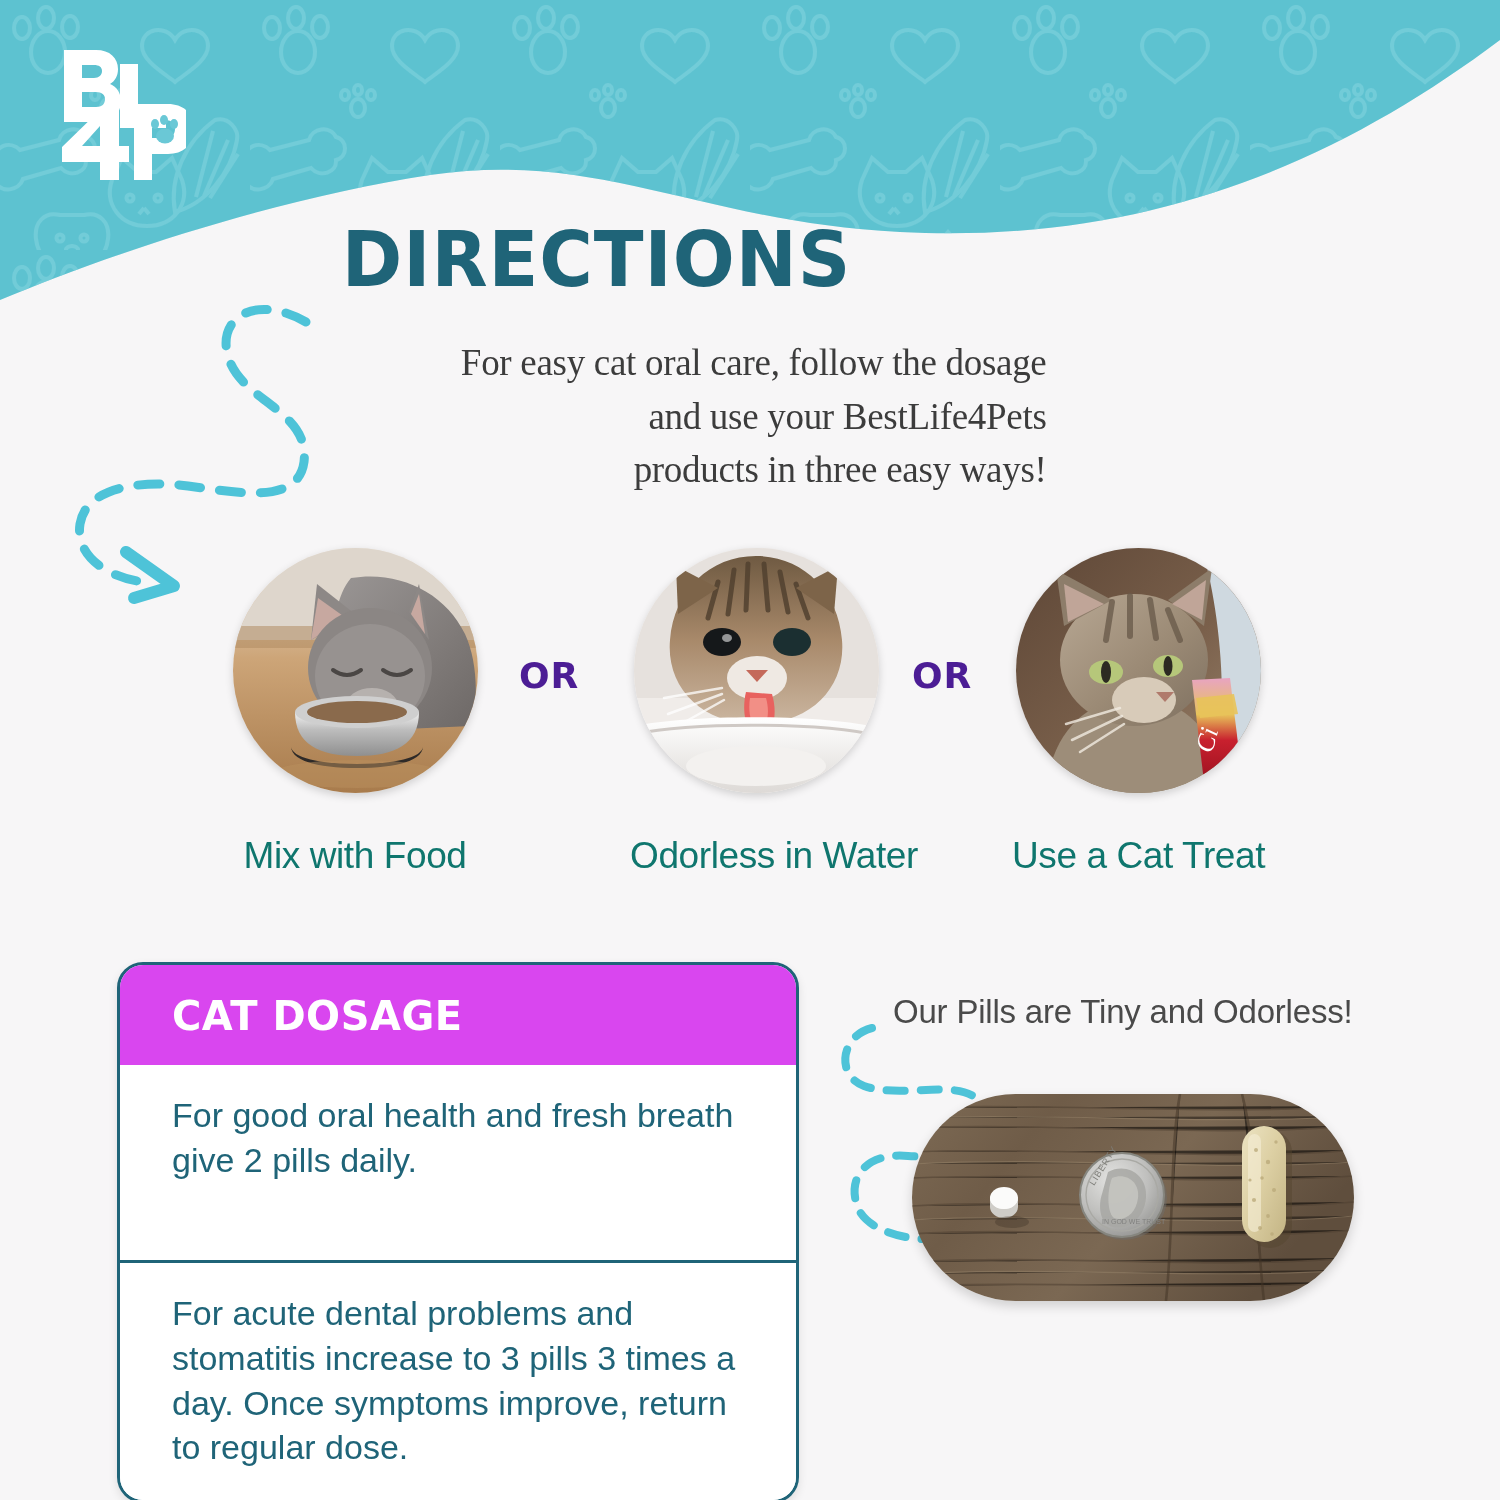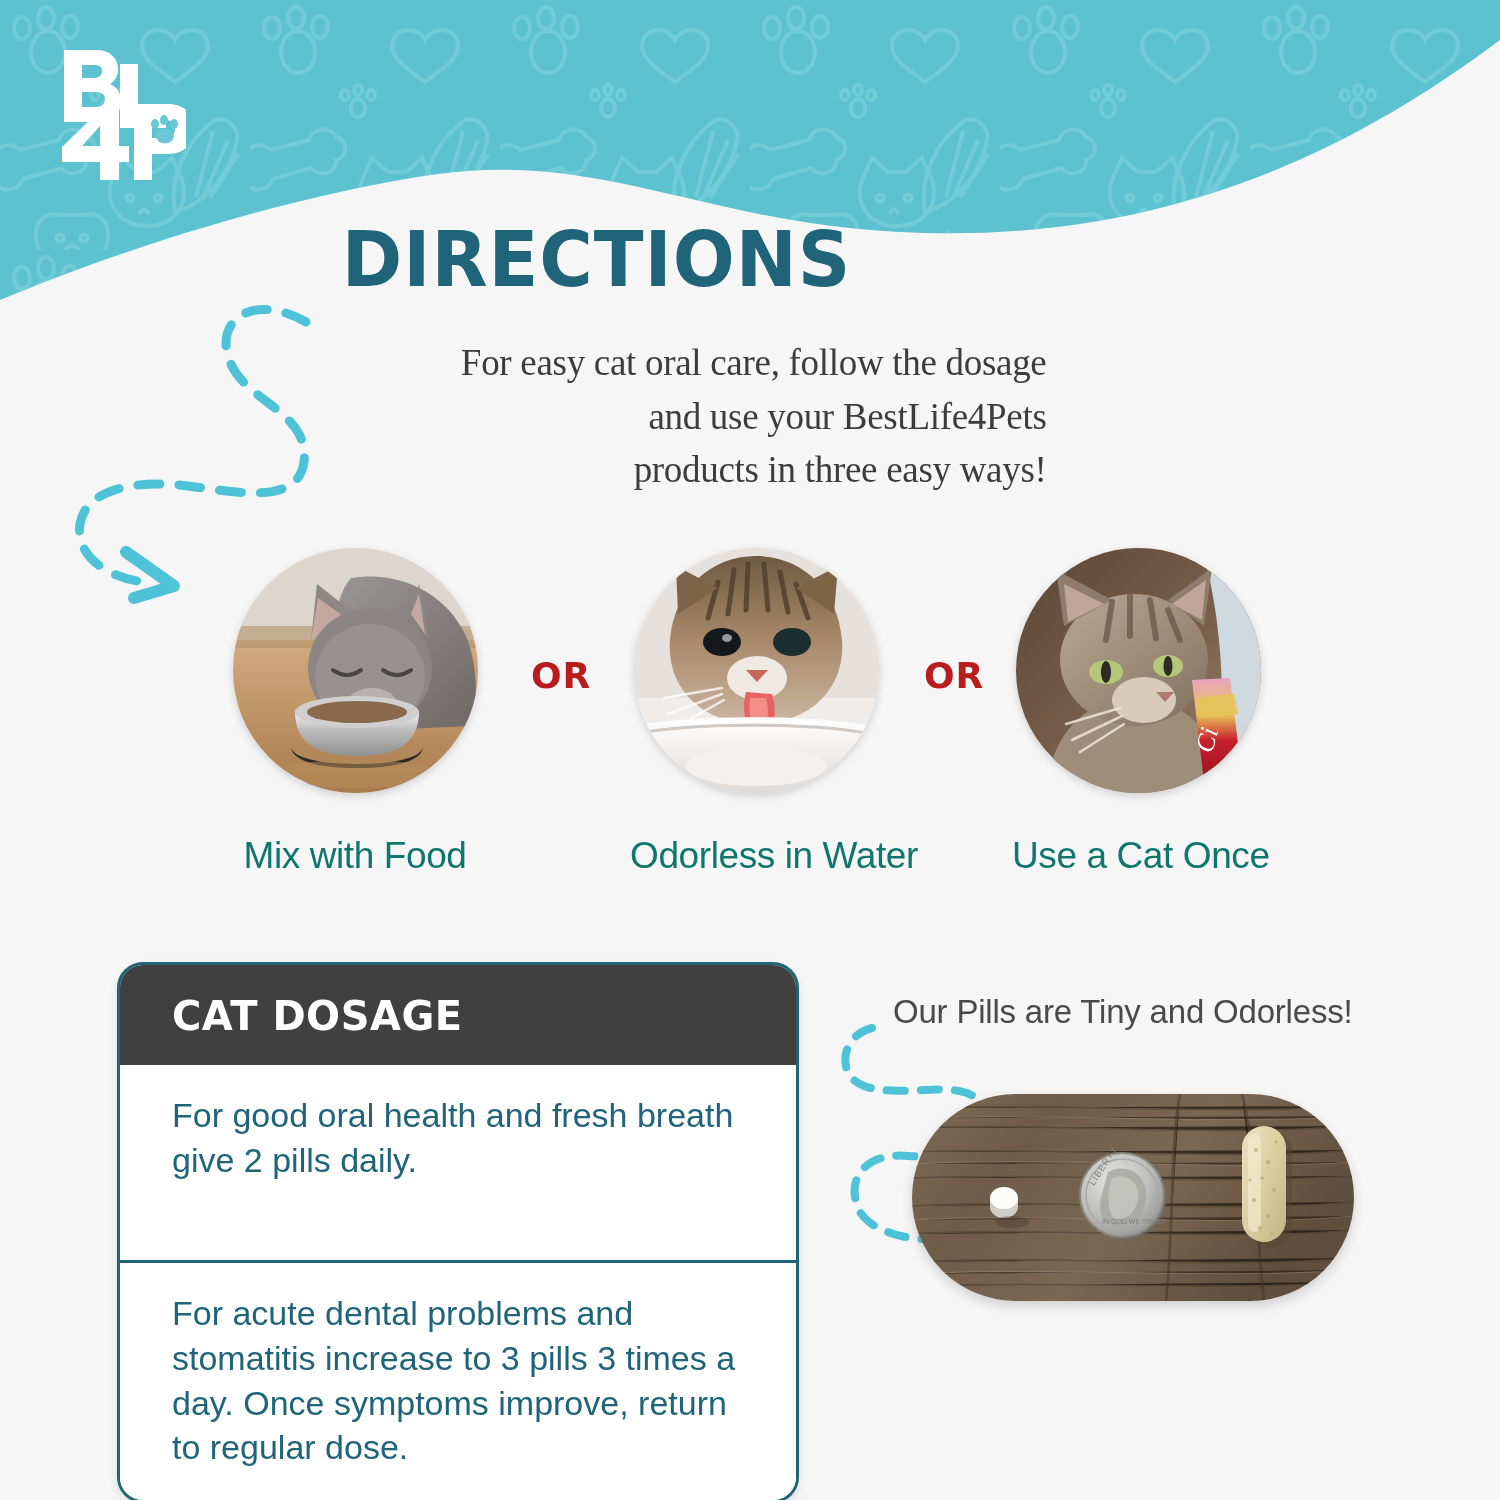--- a/index.html
+++ b/index.html
@@ -107,41 +107,40 @@
     letter-spacing: -0.4px;
     white-space: nowrap;
   }
 
   .or-text {
     position: absolute;
     top: 655px;
     font-family: "DejaVu Sans", sans-serif;
     font-weight: bold;
     font-size: 36px;
-    color: #b91c1c;
+    color: #4c1d95;
     letter-spacing: 1px;
-    margin-left: 12px;
   }
   .or-1 { left: 519px; }
   .or-2 { left: 912px; }
 
   
   .dosage-card {
     position: absolute;
     left: 117px;
     top: 962px;
     width: 676px;
     border-radius: 26px;
     overflow: hidden;
     background: #ffffff;
     border: 3px solid #1f6478;
     box-shadow: 0 4px 10px rgba(0,0,0,0.10);
   }
   .dosage-head {
-    background: #404040;
+    background: #d946ef;
     color: #ffffff;
     font-family: "DejaVu Sans", sans-serif;
     font-weight: bold;
     font-size: 40px;
     padding: 28px 0 26px 52px;
     letter-spacing: 0.5px;
   }
   .dosage-row {
     background: #ffffff;
     color: #1f6478;
@@ -449,21 +448,21 @@
           <path d="M104,160 L50,176"></path>
             <path d="M106,168 L56,192"></path>
           <path d="M108,176 L64,204"></path>
         </g>
 
         <path d="M176,132 L214,130 L226,228 L188,234 Z" fill="url(#treat3)"></path>
         <path d="M180,150 L218,146 L222,166 L184,170 Z" fill="#e8c35a" opacity="0.9"></path>
         <text x="196" y="206" fill="#ffffff" font-family="Liberation Serif, serif" font-size="26" font-style="italic" transform="rotate(-75 196 206)">Ci</text>
       </svg>
     </div>
-    <div class="way-label">Use a Cat Once</div>
+    <div class="way-label">Use a Cat Treat</div>
   </div>
 </div>
 
 <div class="or-text or-1">OR</div>
 <div class="or-text or-2">OR</div>
 
 <div class="dosage-card">
   <div class="dosage-head">CAT DOSAGE</div>
   <div class="dosage-row">For good oral health and fresh breath give 2 pills daily.</div>
   <div class="dosage-row">For acute dental problems and stomatitis increase to 3 pills 3 times a day. Once symptoms improve, return to regular dose.</div>

